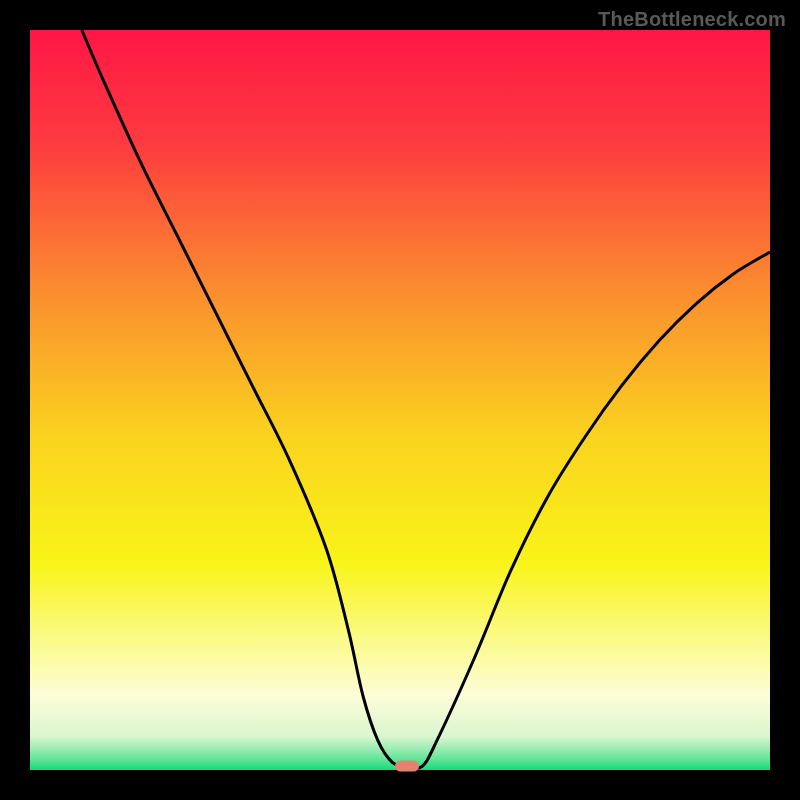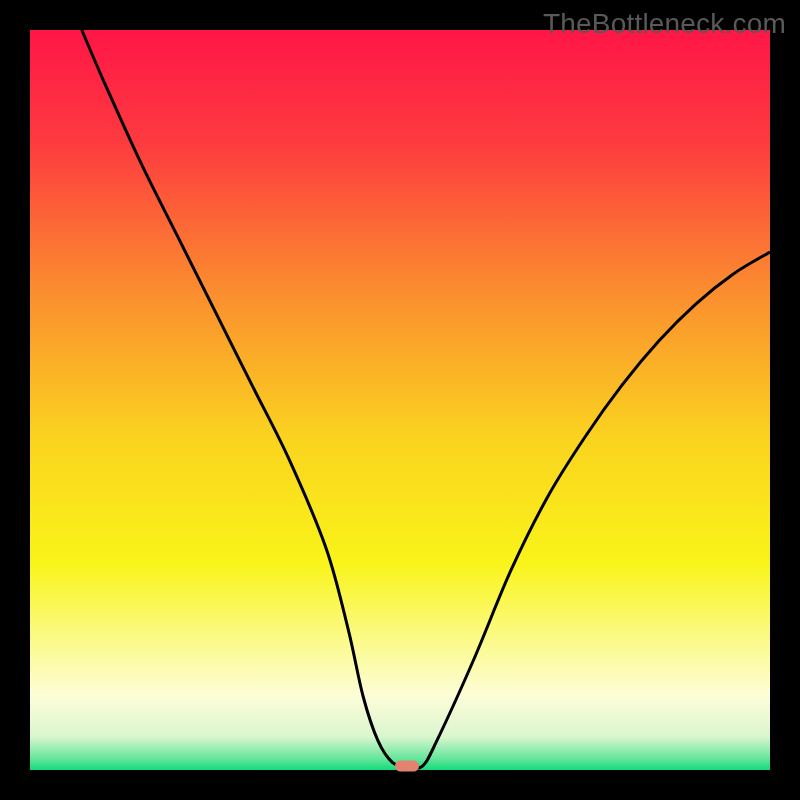--- a/index.html
+++ b/index.html
@@ -15,22 +15,22 @@
     width: 800px;
     height: 800px;
     background: #000;
     position: relative;
   }
   .watermark {
     position: absolute;
     top: 8px;
     right: 14px;
     color: #595959;
-    font-size: 28px;
-    font-weight: 400;
+    font-size: 20px;
+    font-weight: 700;
     letter-spacing: 0.2px;
     z-index: 4;
     text-align: center;
   }
   .plot-frame {
     position: absolute;
     left: 30px;
     top: 30px;
     width: 740px;
     height: 740px;

